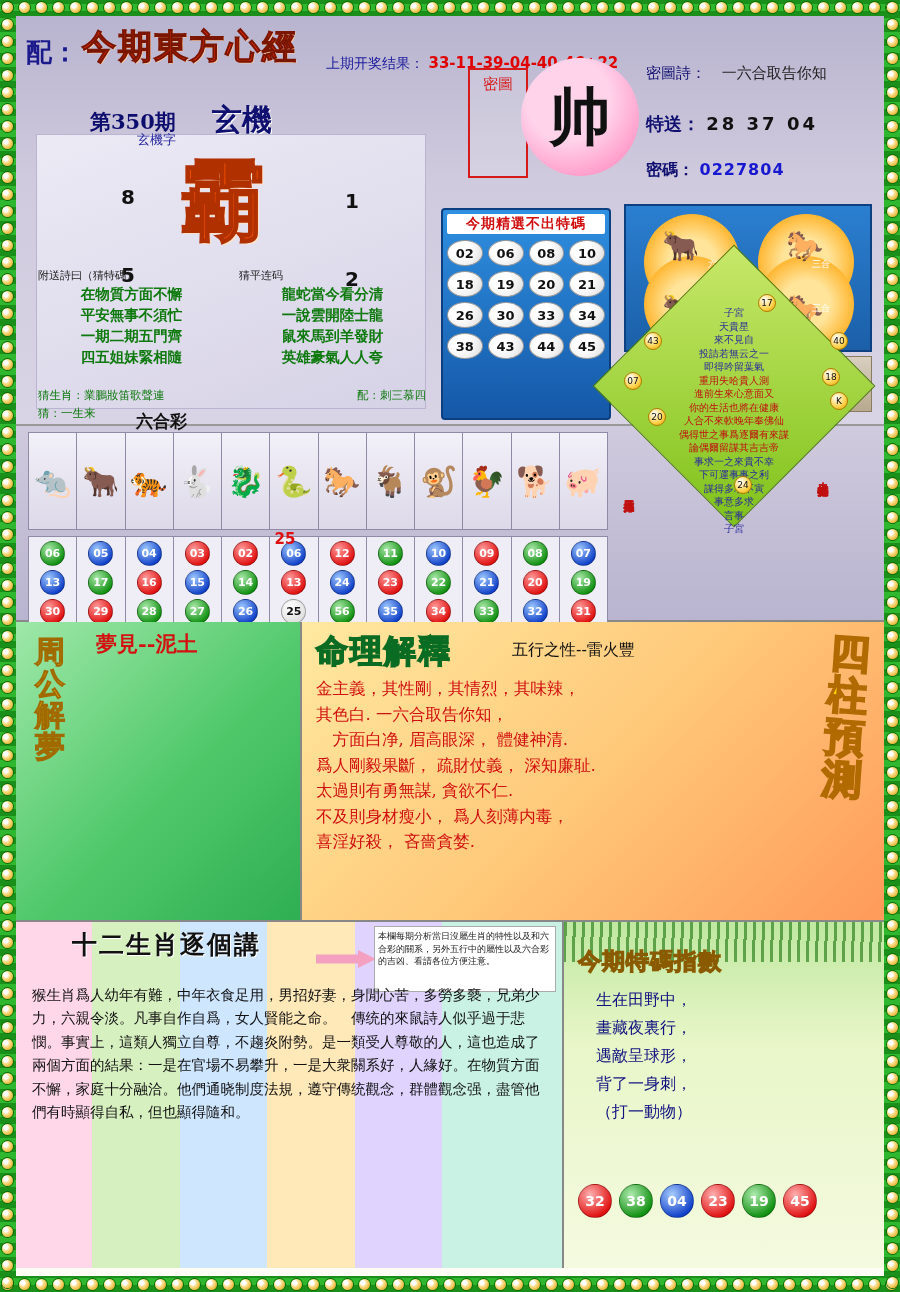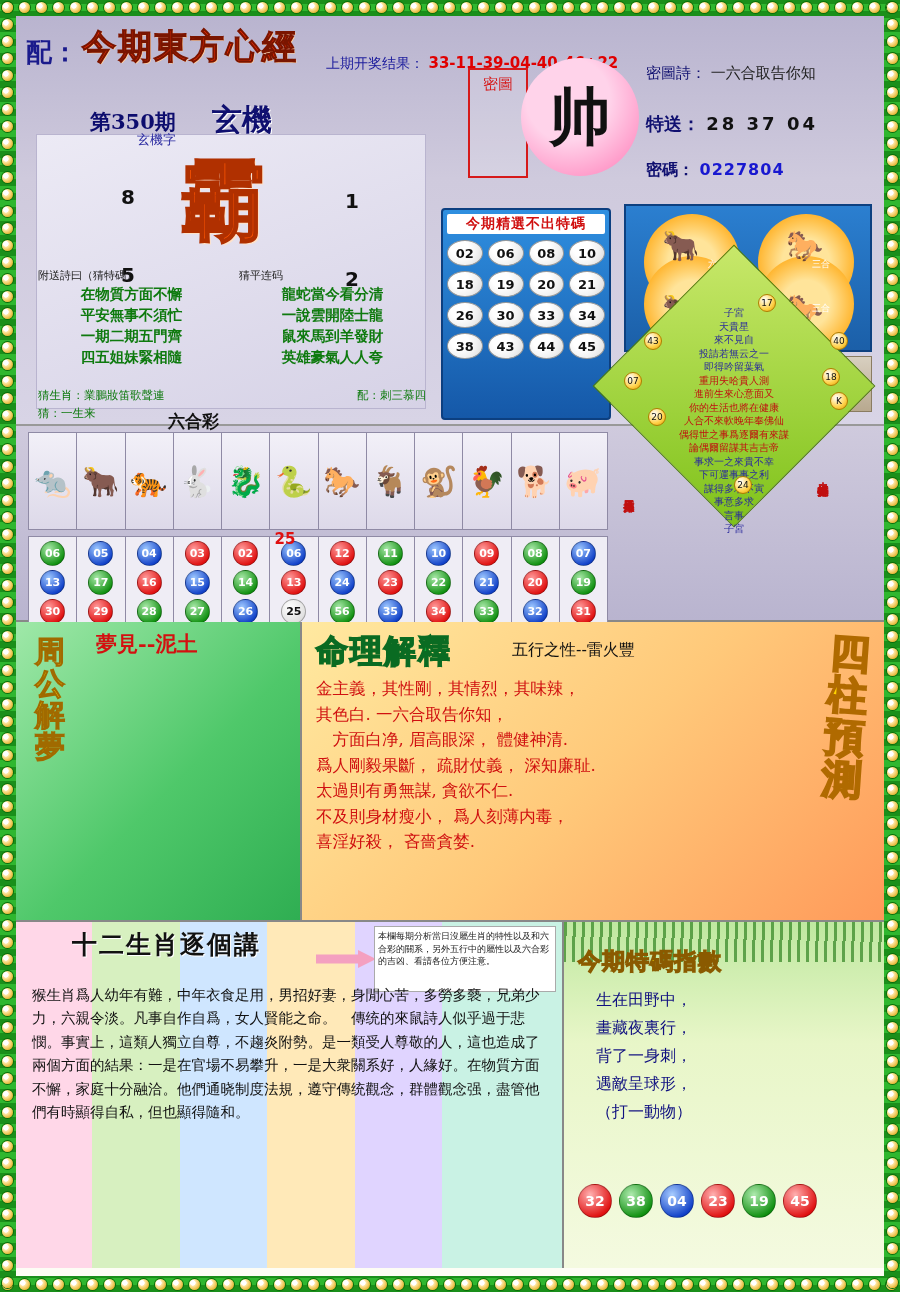--- a/index.html
+++ b/index.html
@@ -58,21 +58,21 @@
   .issue{
     position:absolute; left:74px; top:92px;
     font-size:21px; color:#0d0d6e; font-weight:bold; font-family:"DejaVu Serif", serif;
   }
   .last-result{
     position:absolute; left:310px; top:38px; font-size:14px; color:#1a1a9c;
   }
   .last-result b{ color:#e00000; font-size:15px; }
 
   .mitu{ position:absolute; left:630px; top:48px; font-size:15px; color:#101070;}
-  .mitu .val{ color:#222; }
+  .mitu .val{ color:#222;margin-left:11px; }
   .tesong{ position:absolute; left:630px; top:96px; font-size:18px; color:#101070; font-weight:bold;}
   .tesong .val{ color:#111; letter-spacing:3px; }
   .mima{ position:absolute; left:630px; top:144px; font-size:16px; color:#101070; font-weight:bold;}
   .mima .val{ color:#1818d0; letter-spacing:1px;}
 
   .pinkcircle{
     position:absolute; left:505px; top:42px; width:118px; height:118px; border-radius:50%;
     background:radial-gradient(circle at 40% 35%, #ffd3ea 0 40%, #ff9ecb 75%, #f77ab8 100%);
     display:flex; align-items:center; justify-content:center;
     font-family:"DejaVu Serif", serif; font-size:62px; color:#111; font-weight:bold;
@@ -185,21 +185,21 @@
   }
 
   
   .strip{
     position:relative; height:196px;
     background:linear-gradient(180deg,#cfcadd,#b9b4cf);
     border-bottom:2px solid #888;
   }
   .strip-title{
     position:absolute; left:120px; top:-16px; font-size:17px; color:#111; font-weight:bold;
-    font-family:"DejaVu Serif", serif; z-index:5;margin-left:32px;
+    font-family:"DejaVu Serif", serif; z-index:5;
   }
   .animal-row{
     position:absolute; left:12px; top:6px; width:580px; height:98px;
     display:flex; border:1px solid #8f8aa5; background:#e6e3ef;
   }
   .animal-cell{
     flex:1; border-right:1px solid #8f8aa5;
     display:flex; align-items:center; justify-content:center; font-size:30px;
     background:linear-gradient(180deg,#f2f0f8,#ddd9e9);
   }
@@ -874,22 +874,22 @@
       <div class="arrow"></div>
       <div class="z12-note">本欄每期分析當日沒屬生肖的特性以及和六合彩的關系，另外五行中的屬性以及六合彩的吉凶、看請各位方便注意。</div>
       <div class="z12-body">猴生肖爲人幼年有難，中年衣食足用，男招好妻，身閒心苦，多勞多褻，兄弟少力，六親令淡。凡事自作自爲，女人賢能之命。　傳统的來鼠詩人似乎過于悲憫。事實上，這類人獨立自尊，不趨炎附勢。是一類受人尊敬的人，這也造成了兩個方面的結果：一是在官場不易攀升，一是大衆關系好，人緣好。在物質方面不懈，家庭十分融洽。他們通晓制度法規，遵守傳统觀念，群體觀念强，盡管他們有時顯得自私，但也顯得隨和。</div>
     </div>
     <div class="tema">
       <div class="grass"></div>
       <div class="tema-head">今期特碼指數</div>
       <div class="tema-poem">
         <div>生在田野中，</div>
         <div>畫藏夜裏行，</div>
+        <div>遇敵呈球形，</div>
         <div>背了一身刺，</div>
-        <div>遇敵呈球形，</div>
         <div>（打一動物）</div>
       </div>
       <div class="tema-balls" id="temaballs">
           <div class="tb red">32</div>
           <div class="tb green">38</div>
           <div class="tb blue">04</div>
           <div class="tb red">23</div>
           <div class="tb green">19</div>
           <div class="tb red">45</div>
         </div>

